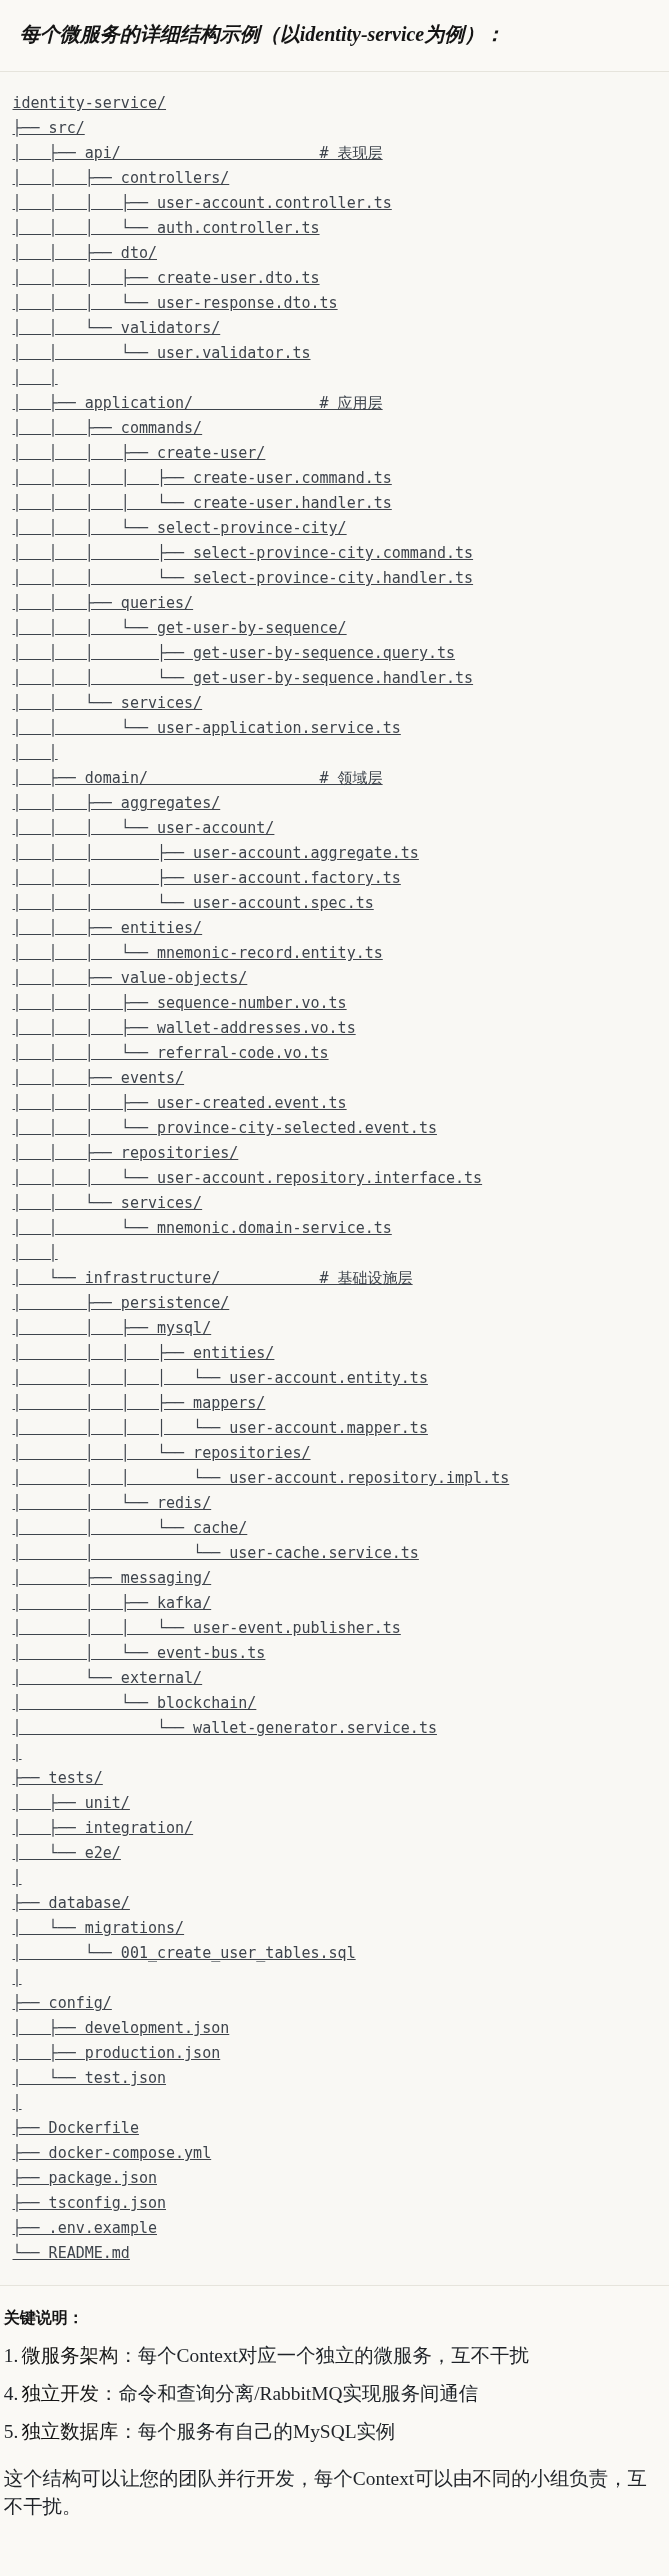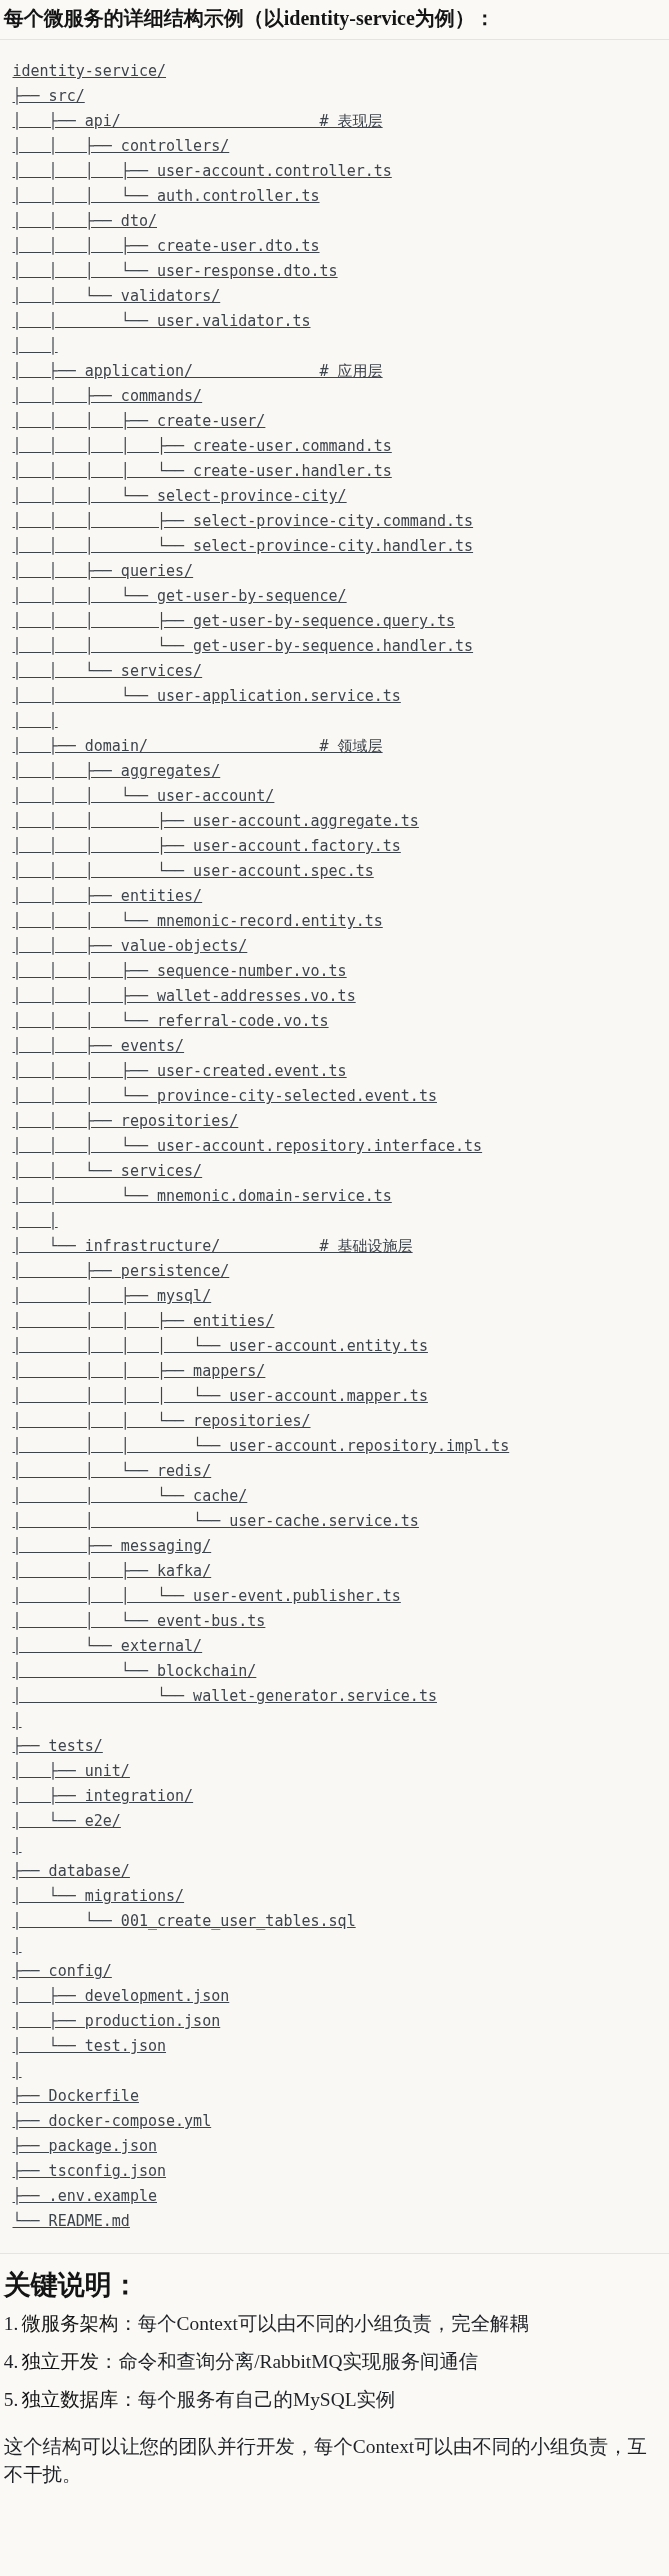--- a/index.html
+++ b/index.html
@@ -15,47 +15,48 @@
   html,body{margin:0;padding:0;}
   body{
     width:669px;
     min-height:2576px;
     background:var(--page-bg);
     color:var(--body-text);
     font-family:"Liberation Serif", serif;
   }
   .doc{width:669px;}
   .page-title{
-    margin:0;
+    margin:16px;
     padding:5.6px 5px 8.8px 3.8px;
     font-size:20px;
     line-height:25px;
     font-weight:700;
     color:var(--heading-text);
+    font-style:italic;
   }
   pre.tree{
     margin:0;
     padding:19px 12.5px 19px 12.5px;
     background:var(--code-bg);
     border-top:0.6px solid var(--border);
     border-bottom:0.6px solid var(--border);
     font-family:"DejaVu Sans Mono", monospace;
     font-size:15px;
     line-height:25px;
     color:var(--tree-text);
     white-space:pre;
     overflow:hidden;
     text-decoration:underline;
   }
   .notes{
     padding:6.3px 6.3px 16.3px 3.8px;
   }
   .notes-heading{
     margin:11.3px 0 2.5px 0;
-    font-size:27px;
+    font-size:16px;
     line-height:27.5px;
     font-weight:700;
     color:var(--heading-text);
   }
   .notes-list{
     list-style:none;
     margin:0;
     padding:0;
   }
   .notes-list li{
@@ -169,21 +170,21 @@
 ├── package.json
 ├── tsconfig.json
 ├── .env.example
 └── README.md</pre>
 
   <div class="notes">
 
     <h2 class="notes-heading">关键说明：</h2>
 
     <ol class="notes-list">
-      <li><span class="note-number">1.</span><span class="note-label">微服务架构</span><span class="note-text">：每个Context可以由不同的小组负责，完全解耦</span></li>
+      <li><span class="note-number">1.</span><span class="note-label">微服务架构</span><span class="note-text">：每个Context对应一个独立的微服务，互不干扰</span></li>
       <li><span class="note-number">4.</span><span class="note-label">独立开发</span><span class="note-text">：命令和查询分离/RabbitMQ实现服务间通信</span></li>
       <li><span class="note-number">5.</span><span class="note-label">独立数据库</span><span class="note-text">：每个服务有自己的MySQL实例</span></li>
     </ol>
 
     <p class="notes-footer">这个结构可以让您的团队并行开发，每个Context可以由不同的小组负责，互不干扰。</p>
 
   </div>
 </div>
 
 

